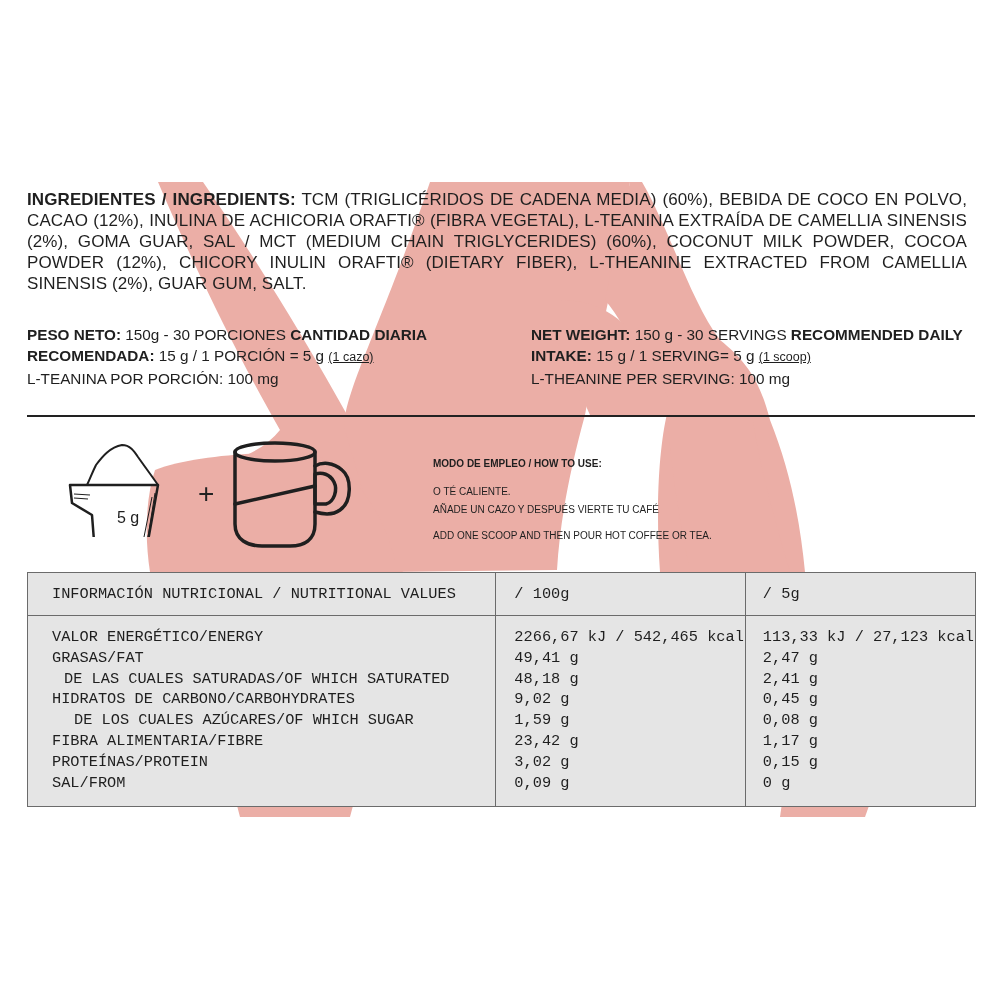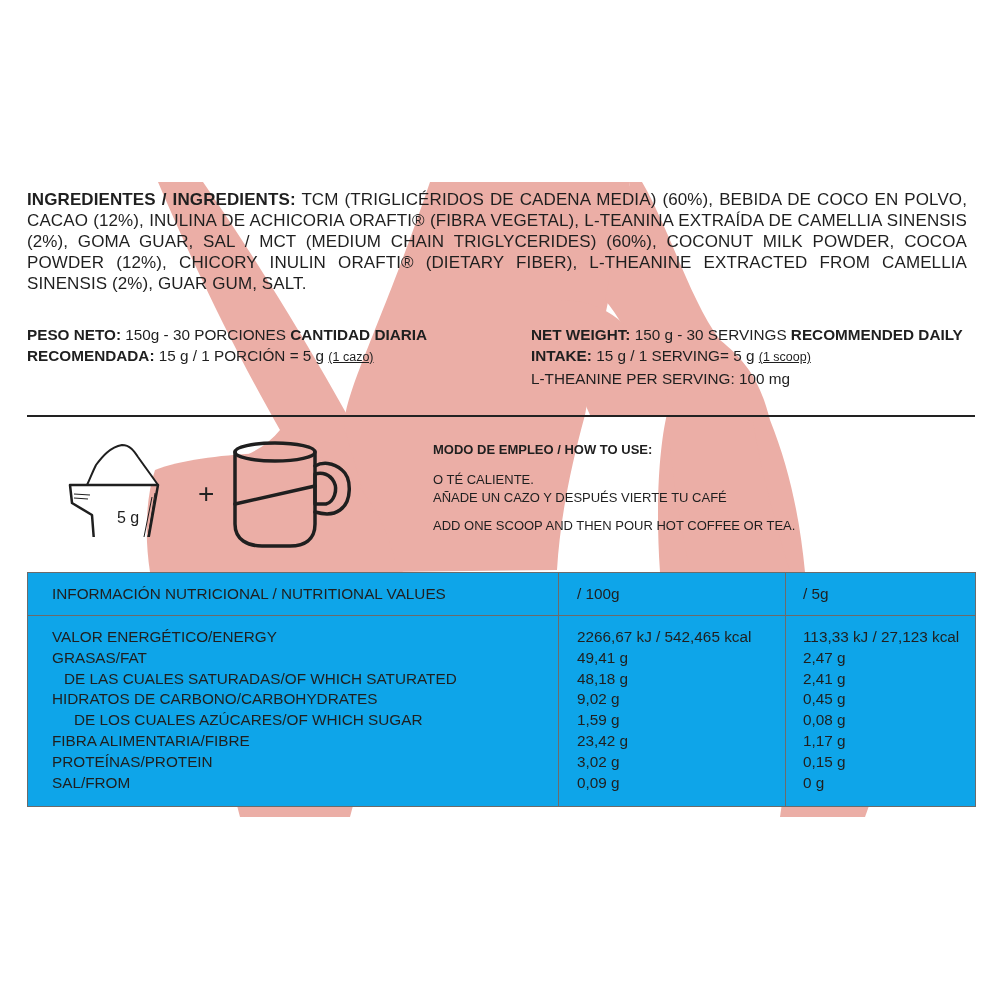--- a/index.html
+++ b/index.html
@@ -13,31 +13,32 @@
   .ingredients {
     left:27px; top:189px; width:940px;
     font-size:17px; line-height:21px; text-align:justify; letter-spacing:0.1px;
   }
   .ingredients .lbl { font-weight:bold; }
   .net-es { left:27px; top:324px; width:470px; font-size:15.3px; line-height:21px; }
   .net-en { left:531px; top:324px; width:440px; font-size:15.3px; line-height:21px; }
   .b { font-weight:bold; }
   .sm { font-size:12.5px;text-decoration:underline; }
   .divider { left:27px; top:415px; width:948px; height:2px; background:#222; }
-  .usage { left:433px; top:442px; width:540px; font-size:13px; }
+  .usage { left:433px; top:458px; width:540px; font-size:10px; }
   .usage .title { font-weight:bold; margin-bottom:14px; }
   .usage .es { line-height:18px; }
   .usage .en { margin-top:11px; }
   .scoop-icon { left:60px; top:437px; width:120px; height:100px; }
   .plus { left:198px; top:480px; font-size:28px; line-height:28px; color:#222; }
   .mug-icon { left:230px; top:440px; width:130px; height:110px; }
   table.nutri {
     position:absolute; z-index:1; left:27px; top:572px; width:949px;
-    border-collapse:collapse; background:#0ea5e9;
+    border-collapse:collapse; background:#e5e5e5;
     font-size:15.3px;
+    font-family:Liberation Mono, monospace;
   }
   table.nutri th, table.nutri td { border:1.5px solid #6b6b6b; vertical-align:top; }
   table.nutri th { text-align:left; font-weight:normal; height:42px; padding:0 0 0 0; vertical-align:middle; }
   table.nutri th.c0 { padding-left:24px; width:506px; }
   table.nutri th.c1 { padding-left:18px; width:208px; }
   table.nutri th.c2 { padding-left:17px; }
   table.nutri td { padding-top:11px; padding-bottom:13px; }
   table.nutri td.c0 { padding-left:24px; }
   table.nutri td.c1 { padding-left:18px; }
   table.nutri td.c2 { padding-left:17px; }
@@ -67,20 +68,21 @@
     <path d="M668,415 L752,415 C760,470 775,520 790,572 L690,572 C680,520 670,470 668,415 Z"></path>
   </g>
 </svg>
 
 <div class="layer ingredients">
   <span class="lbl">INGREDIENTES / INGREDIENTS:</span><span> TCM (TRIGLICÉRIDOS DE CADENA MEDIA) (60%), BEBIDA DE COCO EN POLVO, CACAO (12%), INULINA DE ACHICORIA ORAFTI® (FIBRA VEGETAL), L-TEANINA EXTRAÍDA DE CAMELLIA SINENSIS (2%), GOMA GUAR, SAL / MCT (MEDIUM CHAIN TRIGLYCERIDES) (60%), COCONUT MILK POWDER, COCOA POWDER (12%), CHICORY INULIN ORAFTI® (DIETARY FIBER), L-THEANINE EXTRACTED FROM CAMELLIA SINENSIS (2%), GUAR GUM, SALT.</span>
 </div>
 
 <div class="layer net-es">
   <span class="b">PESO NETO:</span><span> 150g - 30 PORCIONES </span><span class="b"> CANTIDAD DIARIA RECOMENDADA:</span><span> 15 g / 1 PORCIÓN = 5 g </span><span class="sm">(1 cazo)</span><br>
+  <span>L-TEANINA POR PORCIÓN: 100 mg</span>
 </div>
 
 <div class="layer net-en">
   <span class="b">NET WEIGHT:</span><span> 150 g - 30 SERVINGS </span><span class="b">RECOMMENDED DAILY INTAKE:</span><span> 15 g / 1 SERVING= 5 g </span><span class="sm">(1 scoop)</span><br>
   <span>L-THEANINE PER SERVING: 100 mg</span>
 </div>
 
 <div class="layer divider"></div>
 
 <svg class="layer scoop-icon" viewBox="0 0 120 100" xmlns="http://www.w3.org/2000/svg">

